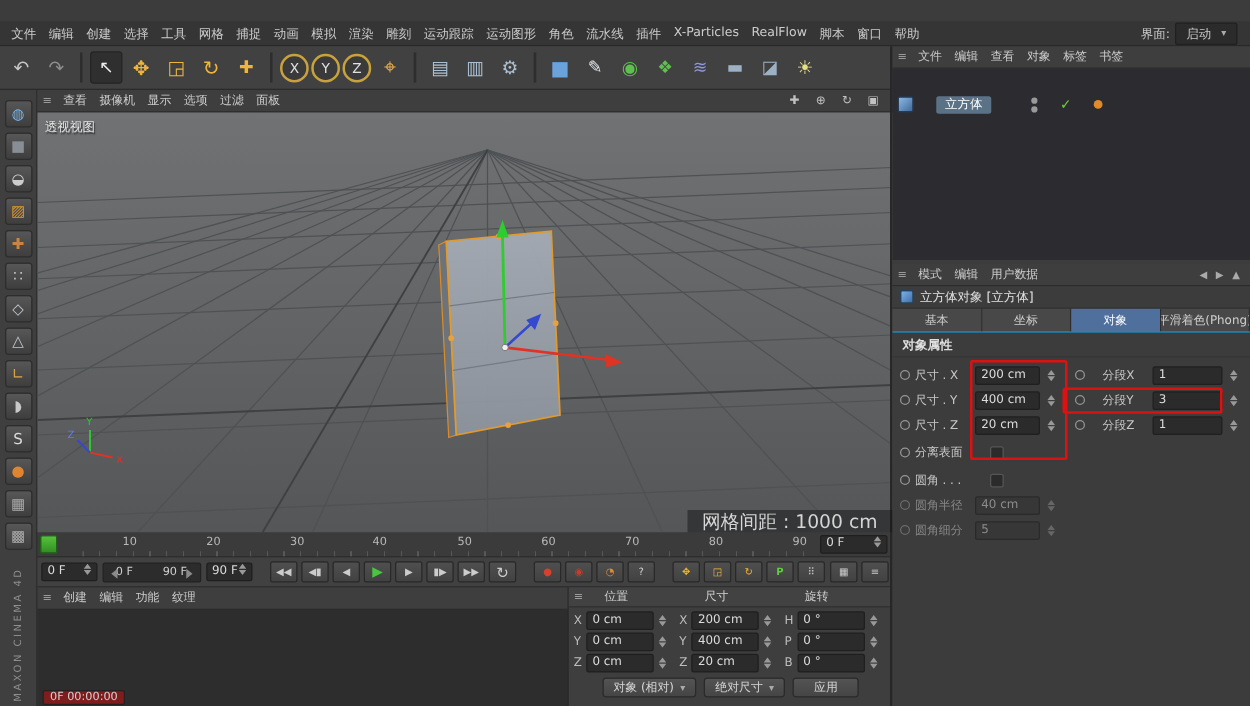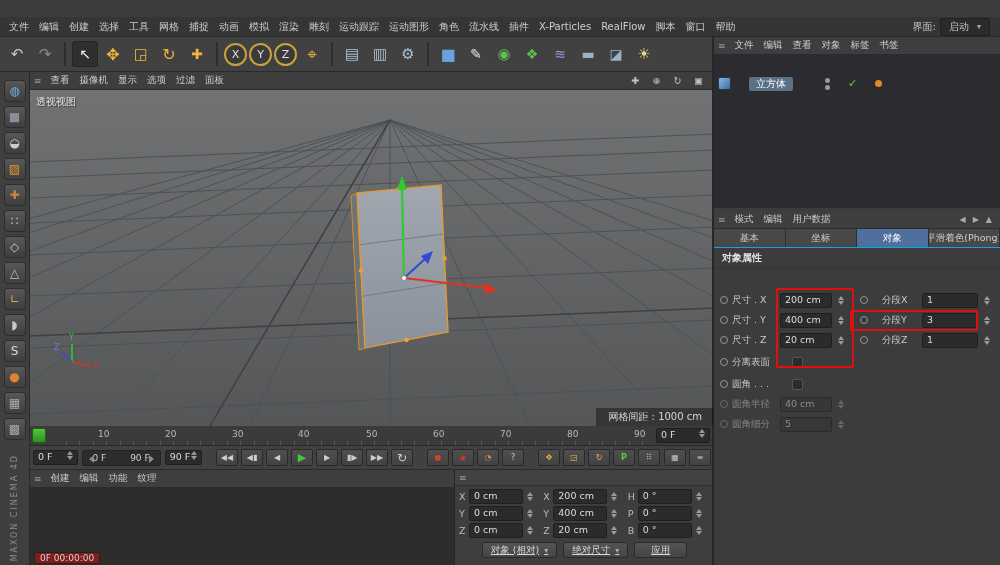--- a/index.html
+++ b/index.html
@@ -26,34 +26,34 @@
 
 .pmenu{display:flex;align-items:center;height:18px;background:#3e3e3e;border-bottom:1px solid #2b2b2b;padding:0 4px;gap:1px;font-size:9.5px;}
 .grip{color:#9a9a9a;margin-right:3px;font-size:9px;}
 
 #viewport{left:30px;top:72px;width:684px;height:354px;background:#3c3c3c;}
 #vpmenu{height:18px;}
 #vpmenu .nav{margin-left:auto;display:flex;gap:6px;padding-right:4px;}
 #vpmenu .nav span{width:15px;text-align:center;color:#c2c2c2;}
 #canvas{position:relative;width:684px;height:336px;background:linear-gradient(#707274,#545658);overflow:hidden;}
 #viewlabel{position:absolute;left:6px;top:5px;color:#e4e4e4;text-shadow:1px 1px 1px #333;font-size:10px;z-index:3;}
-#gridlabel{position:absolute;right:0;bottom:0;height:18px;line-height:18px;background:rgba(22,22,22,.5);color:#d6d6d6;padding:0 12px;font-size:10px;z-index:3;}
+#gridlabel{position:absolute;right:0;bottom:0;height:18px;line-height:18px;background:rgba(22,22,22,.5);color:#d6d6d6;padding:0 12px;font-size:15px;z-index:3;}
 
 #ruler{left:30px;top:426px;width:684px;height:20px;background:#3b3b3b;border-bottom:1px solid #2a2a2a;position:absolute;}
 #ruler .tick{position:absolute;top:3px;font-size:9px;color:#b8b8b8;}
 #playhead{position:absolute;left:2px;top:2px;width:14px;height:15px;background:linear-gradient(#58c23e,#2f8f22);border:1px solid #1d6414;border-radius:2px;}
 #rulerticks{position:absolute;left:36px;right:60px;bottom:0;height:4px;background:repeating-linear-gradient(90deg,#585858 0 1px,transparent 1px 13.4px);}
 #curframe{position:absolute;right:4px;top:2px;}
 
 .fld{display:inline-flex;align-items:flex-start;background:#2b2b2b;border:1px solid #1f1f1f;height:15px;font-size:9.5px;color:#dcdcdc;padding:0 4px;border-radius:2px;white-space:nowrap;}
 .stp{display:inline-flex;flex-direction:column;justify-content:center;gap:1px;margin-left:2px;}
 .stp b{width:0;height:0;border-left:3px solid transparent;border-right:3px solid transparent;display:block;}
 .stp .up{border-bottom:4px solid #999;}
 .stp .dn{border-top:4px solid #999;}
-.btn{background:linear-gradient(#535353,#454545);border:1px solid #2a2a2a;border-radius:3px;padding:1px 8px;font-size:9.5px;color:#d6d6d6;display:inline-flex;align-items:center;gap:5px;height:16px;white-space:nowrap;text-decoration:underline;}
+.btn{background:linear-gradient(#535353,#454545);border:1px solid #2a2a2a;border-radius:3px;padding:1px 8px;font-size:9.5px;color:#d6d6d6;display:inline-flex;align-items:center;gap:5px;height:16px;white-space:nowrap;}
 .dd{font-size:8px;color:#aaa;}
 
 #transport{left:30px;top:446px;width:684px;height:24px;background:#414141;border-bottom:1px solid #2a2a2a;display:flex;align-items:center;padding:0 3px;gap:4px;position:absolute;}
 .rslider{position:relative;width:118px;height:16px;background:#2c2c2c;border:1px solid #222;border-radius:2px;display:flex;align-items:center;justify-content:space-between;padding:0 10px;color:#cfcfcf;font-size:9px;}
 .rslider::before{content:"";position:absolute;left:2px;top:4px;border:4px solid transparent;border-right:5px solid #8a8a8a;}
 .rslider::after{content:"";position:absolute;right:2px;top:4px;border:4px solid transparent;border-left:5px solid #8a8a8a;}
 .tbtn{width:22px;height:17px;min-width:22px;background:linear-gradient(#4f4f4f,#424242);border:1px solid #292929;border-radius:2px;display:flex;align-items:center;justify-content:center;font-size:8px;color:#ccc;}
 .cluster{display:flex;gap:3px;margin-left:10px;}
 
 #matman{left:30px;top:470px;width:425px;height:95px;background:#2d2d2d;border-right:1px solid #262626;position:absolute;}
@@ -358,20 +358,26 @@
           <span class="mitem">编辑</span>
           <span class="mitem">功能</span>
           <span class="mitem">纹理</span>
         </span>
     </div>
   </div>
 
   <div id="coordpanel">
     <div class="cp-head">
       <span class="grip">≡</span>
+      <span class="cp-headers">
+
+      <span class="cp-h">位置</span>
+          <span class="cp-h">尺寸</span>
+          <span class="cp-h">旋转</span>
+        </span>
     </div>
     <div class="cp-grid">
       <div>
 
           <div class="cp-cell">
             <span class="cp-axis">X</span>
             <span class="fld cp-fld">
               <span>0 cm</span>
             </span>
             <span class="stp">
@@ -524,20 +530,24 @@
           <span class="mitem">编辑</span>
           <span class="mitem">用户数据</span>
         </span>
       <span class="navi">
 
       <span>◀</span>
           <span>▶</span>
           <span>▲</span>
         </span>
     </div>
+    <div id="amtitle">
+      <span class="cubei"></span>
+      <span>立方体对象 [立方体]</span>
+    </div>
     <div id="amtabs">
 
     <span class="tab">基本</span>
         <span class="tab">坐标</span>
         <span class="tab active">对象</span>
         <span class="tab">平滑着色(Phong)</span>
       </div>
     <div id="amsection">对象属性</div>
   </div>
 

